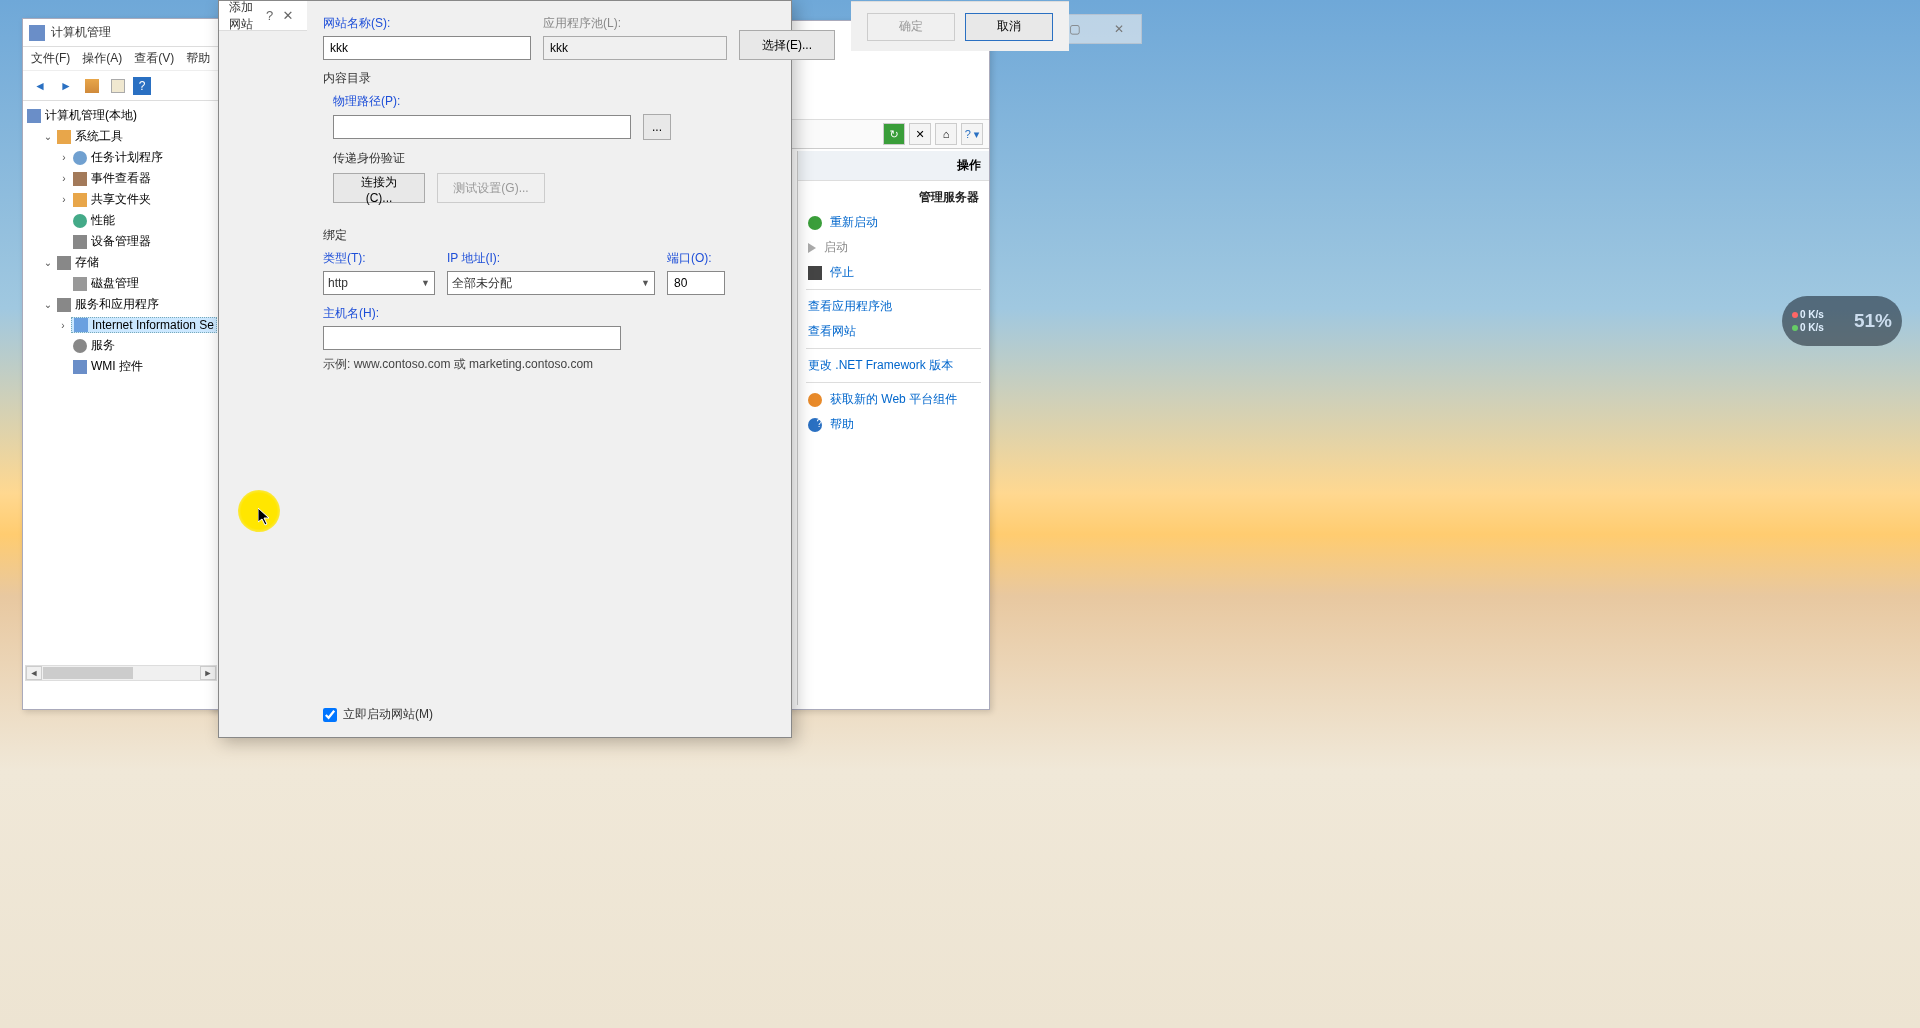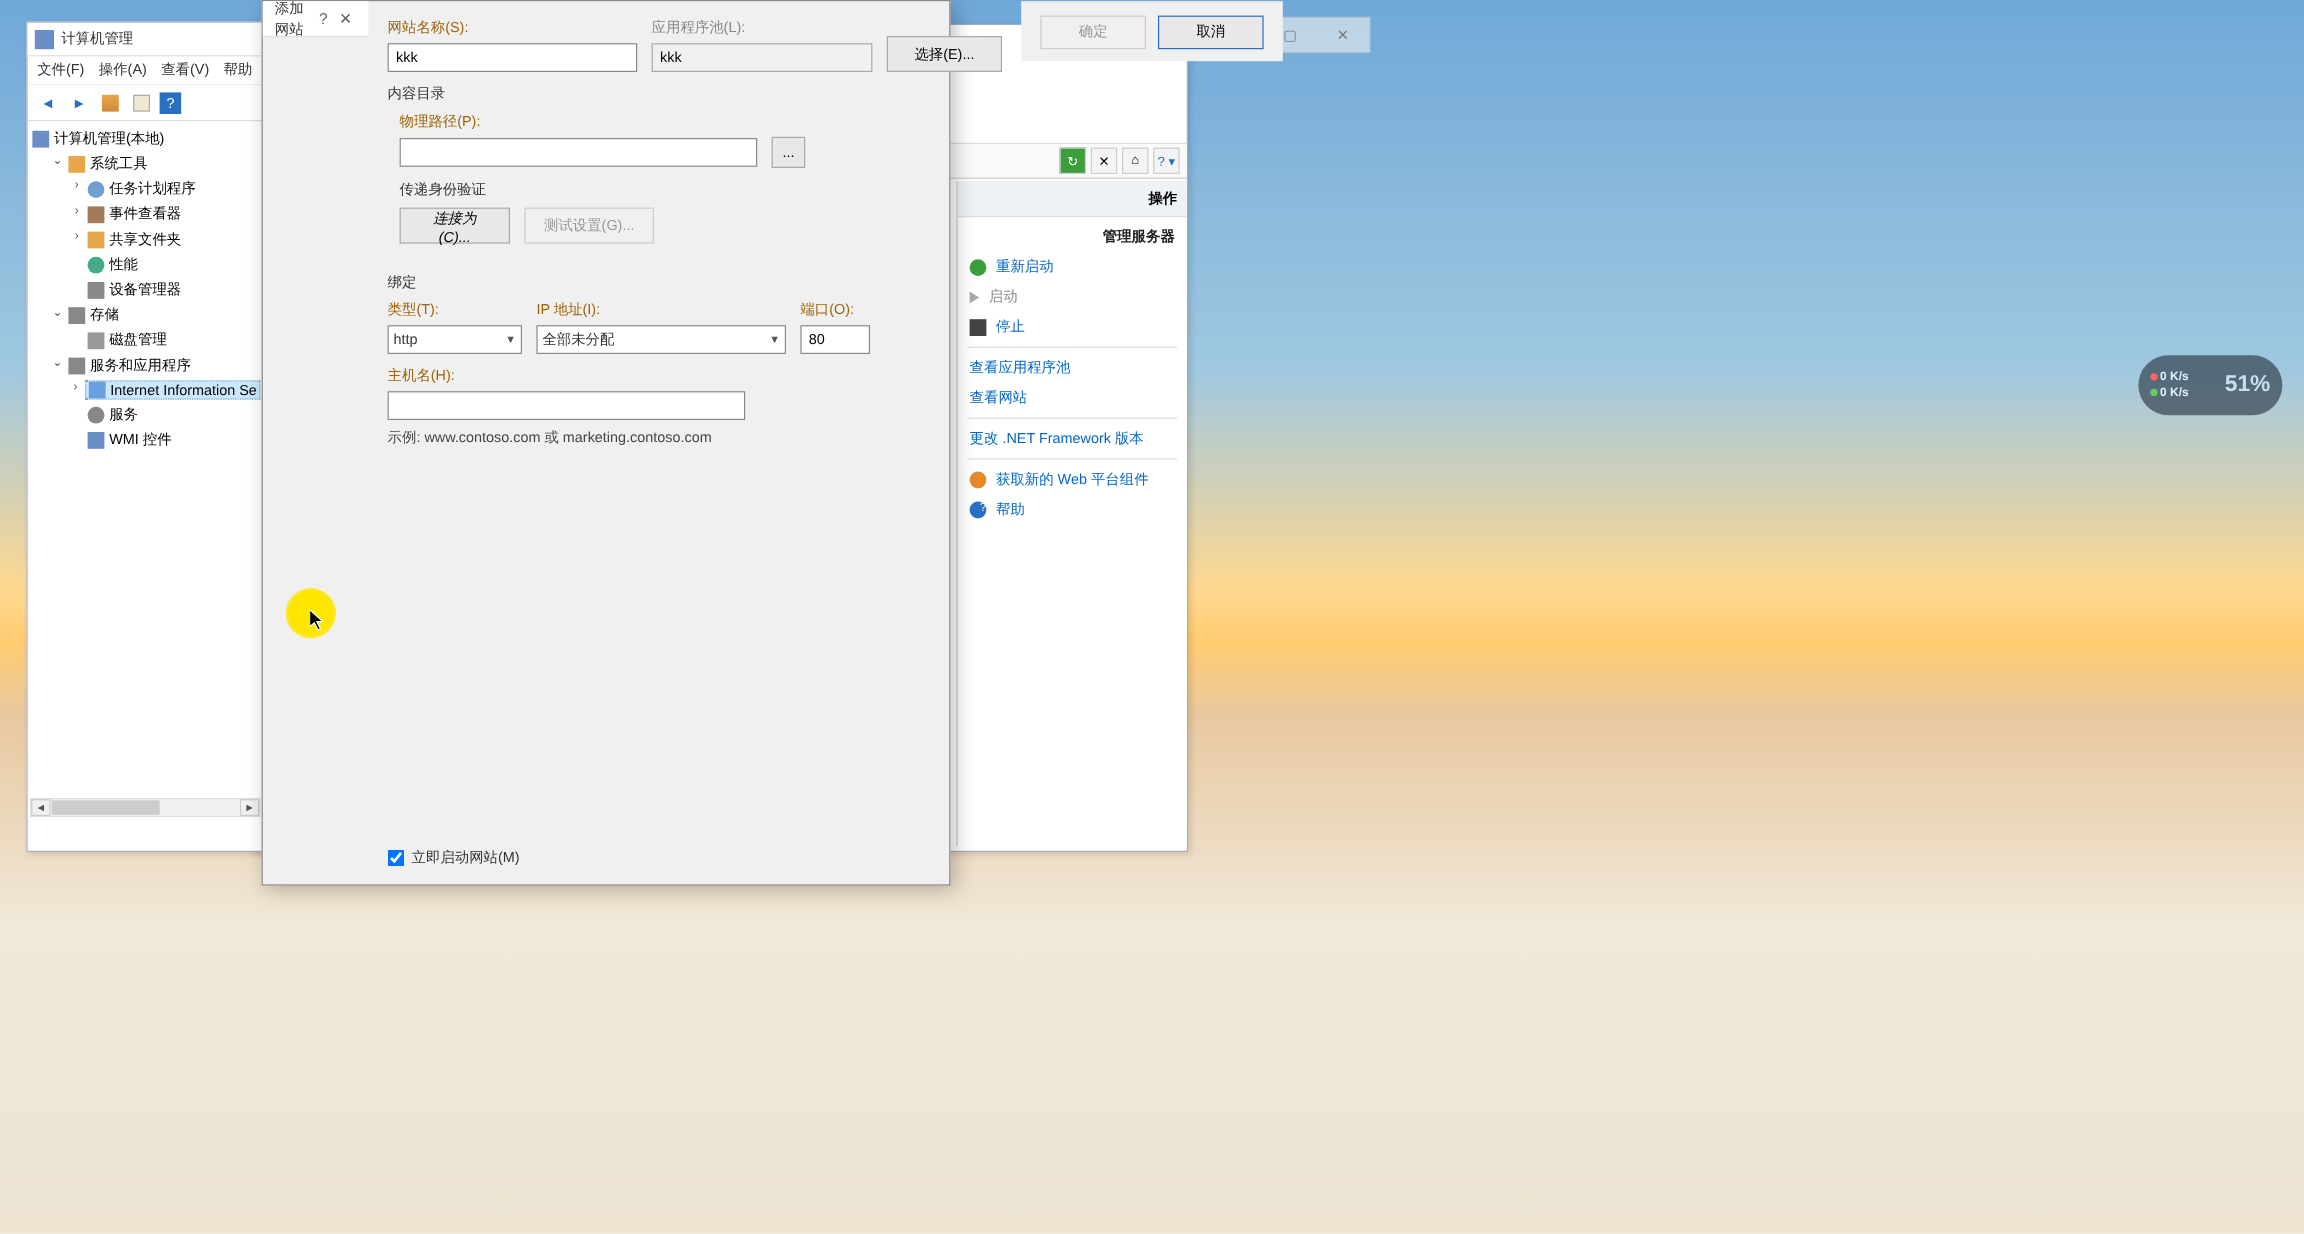--- a/index.html
+++ b/index.html
@@ -9,21 +9,21 @@
 
 .win-mgmt { position: absolute; left: 22px; top: 18px; width: 198px; height: 692px; background: #fff; border: 1px solid #aab; box-shadow: 2px 2px 6px rgba(0,0,0,.15); }
 .win-mgmt .titlebar { height: 28px; background: #fff; display: flex; align-items: center; padding: 0 6px; font-size: 12px; color: #333; border-bottom: 1px solid #ddd; }
 .win-mgmt .titlebar .ticon { width: 16px; height: 16px; margin-right: 6px; background: #6a8ec8; }
 .win-mgmt .menubar { height: 24px; display: flex; gap: 12px; padding: 0 8px; align-items: center; font-size: 12px; color: #333; border-bottom: 1px solid #eee; }
 .win-mgmt .menubar span { cursor: default; }
 .win-mgmt .toolbar { height: 30px; display: flex; gap: 4px; align-items: center; padding: 0 6px; border-bottom: 1px solid #ddd; }
 .win-mgmt .toolbar .tbtn { width: 22px; height: 22px; border: 1px solid transparent; display: flex; align-items: center; justify-content: center; font-size: 12px; }
 .tree { padding: 4px 2px; font-size: 12px; overflow: hidden; height: calc(100% - 110px); position: relative; }
 .tree ul { list-style: none; padding-left: 16px; }
-.tree li { padding: 2px 0; white-space: nowrap; display: flex; align-items: flex-start; gap: 4px; }
+.tree li { padding: 2px 0; white-space: nowrap; display: flex; align-items: center; gap: 4px; }
 .tree li .exp { width: 10px; text-align: center; color: #555; font-size: 10px; }
 .tree li .nicon { width: 14px; height: 14px; display: inline-block; }
 .tree li.sel > .row { background: #cce8ff; border: 1px dotted #7ab; padding: 0 2px; }
 .tree .row { display: flex; align-items: center; gap: 4px; }
 .ic-server{background:#6a8ec8;} .ic-tools{background:#e8a64a;} .ic-task{background:#70a0d0;border-radius:50%;} .ic-event{background:#a37a5a;} .ic-share{background:#e8a64a;} .ic-perf{background:#4a8;border-radius:50%;} .ic-device{background:#888;} .ic-storage{background:#888;} .ic-disk{background:#999;} .ic-services{background:#888;} .ic-iis{background:#6aa0e0;} .ic-svc{background:#888;border-radius:50%;} .ic-wmi{background:#6a8ec8;}
 .tree-scrollbar { position: absolute; bottom: 0; left: 2px; right: 2px; height: 16px; background: #f0f0f0; border: 1px solid #ddd; display: flex; }
 .tree-scrollbar .sb-btn{width:16px;background:#f0f0f0;border:1px solid #ccc;display:flex;align-items:center;justify-content:center;font-size:9px;color:#555;}
 .tree-scrollbar .sb-thumb{width:90px;background:#ccc;margin:1px;}
 
 
@@ -42,21 +42,21 @@
 .action-sep{height:1px;background:#ddd;margin:4px 8px;}
 
 
 .dialog { position: absolute; left: 218px; top: 0; width: 574px; height: 738px; background: #f0f0f0; border: 1px solid #888; box-shadow: 4px 4px 16px rgba(0,0,0,.25); display: flex; flex-direction: row; }
 .dialog .dlg-titlebar { height: 30px; background: #fff; display: flex; align-items: center; padding: 0 10px; font-size: 12px; color: #333; border-bottom: 1px solid #ddd; }
 .dialog .dlg-titlebar .spacer{flex:1;}
 .dialog .dlg-titlebar .dbtn{width:28px;height:24px;display:flex;align-items:center;justify-content:center;color:#666;font-size:13px;}
 .dialog .dlg-body { flex: 1; padding: 14px 16px; font-size: 12px; color: #333; position: relative; }
 .dlg-row { display: flex; gap: 12px; margin-bottom: 10px; }
 .dlg-col { display: flex; flex-direction: column; gap: 4px; }
-.dlg-label { font-size: 12px; color: #a16207; }
+.dlg-label { font-size: 12px; color: #1d4ed8; }
 .dlg-label.dim { color: #888; }
 .dlg-input { height: 24px; border: 1px solid #888; background: #fff; padding: 2px 6px; font-size: 12px; }
 .dlg-input.ro { background: #f0f0f0; border: 1px solid #aaa; }
 .dlg-btn { height: 28px; padding: 0 14px; background: #e8e8e8; border: 1px solid #aaa; font-size: 12px; cursor: default; }
 .dlg-btn.disabled{color:#999;border-color:#ccc;background:#f0f0f0;}
 .dlg-btn.default{border:1px solid #2a70c2;}
 .fieldset-label{font-size:12px;color:#333;margin:8px 0 6px;}
 .dlg-select{height:24px;border:1px solid #888;background:#fff;padding:2px 4px;font-size:12px;display:flex;align-items:center;justify-content:space-between;}
 .dlg-select .arrow{font-size:9px;color:#555;}
 .dlg-example{font-size:12px;color:#444;margin-top:6px;}
@@ -300,21 +300,21 @@
 
     <div class="fieldset-label">内容目录</div>
     <div style="padding-left:10px;">
       <span class="dlg-label">物理路径(P):</span>
       <div class="dlg-row" style="align-items:center;margin-top:4px;">
         <input class="dlg-input" style="width: 298px;" value="">
         <button class="dlg-btn" style="width:28px;height:26px;padding:0;">...</button>
       </div>
       <div class="fieldset-label" style="margin-top:10px;">传递身份验证</div>
       <div class="dlg-row">
-        <button class="dlg-btn" style="width:92px;height:30px;font-style:italic;">连接为(C)...</button>
+        <button class="dlg-btn" style="width:92px;height:30px;">连接为(C)...</button>
         <button class="dlg-btn disabled" style="width:108px;height:30px;">测试设置(G)...</button>
       </div>
     </div>
 
     <div class="fieldset-label" style="margin-top:24px;">绑定</div>
     <div class="dlg-row">
       <div class="dlg-col" style="width:112px;">
         <span class="dlg-label">类型(T):</span>
         <div class="dlg-select">
             <span>http</span>

